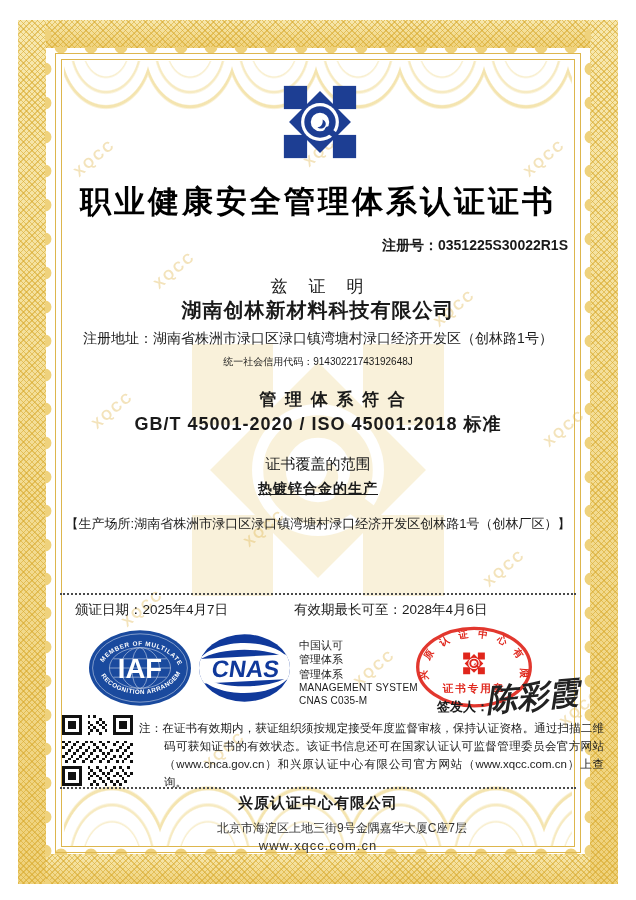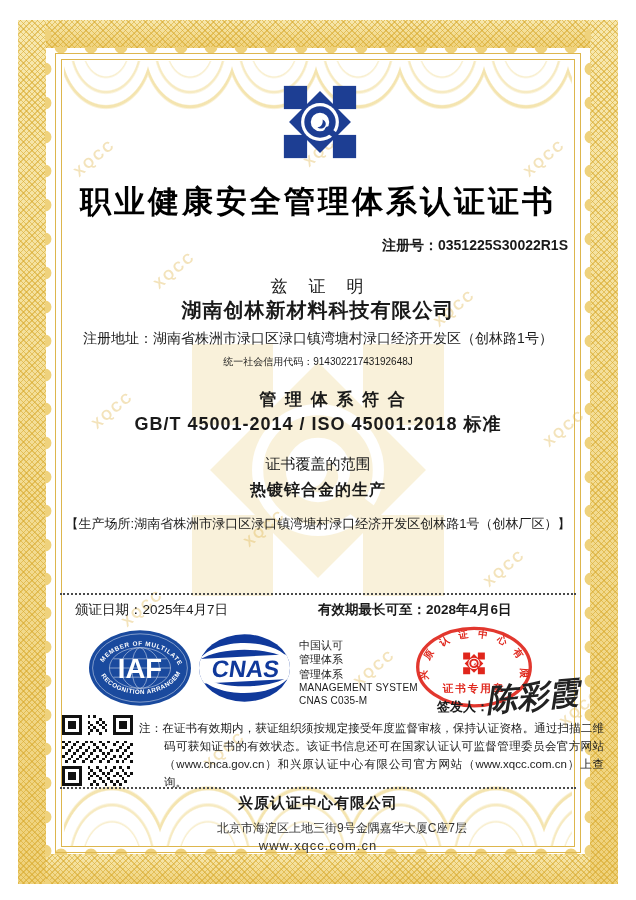--- a/index.html
+++ b/index.html
@@ -57,29 +57,29 @@
   .logo-main{left:277px;top:79px;width:86px;height:86px;color:#1d3e93;}
   .title{top:181px;font-size:31px;font-weight:bold;letter-spacing:3px;color:#000000;}
   .regno-row{top:237px;right:68px;font-size:14px;font-weight:bold;text-align:right;}
   .certify{top:275px;font-size:17px;letter-spacing:2px;}
   .company{top:297px;font-size:20px;font-weight:bold;letter-spacing:1px;}
   .address{top:330px;font-size:14px;}
   .credit{top:355px;font-size:10px;}
   .conform{top:388px;font-size:17px;font-weight:bold;letter-spacing:2px;margin-left:15px;}
   .standards{top:412px;font-size:18px;font-weight:bold;letter-spacing:1px;}
   .scope-label{top:455px;font-size:15px;}
-  .scope{top:480px;font-size:16px;font-weight:bold;letter-spacing:1px;}
+  .scope{top:480px;font-size:14px;font-weight:bold;letter-spacing:1px;text-decoration:underline;}
   .production{top:515px;font-size:13px;font-weight:normal;}
 
   .dotted{position:absolute;left:60px;right:60px;height:0;border-top:2px dotted #4a4a4a;z-index:3;}
   .dotted-1{top:593px;}
   .dotted-2{top:787px;}
 
   .dates{top:601px;left:75px;right:60px;display:flex;font-size:13.5px;z-index:3;position:absolute;}
-  .valid-date{margin-left:90px;font-weight:bold;}
+  .valid-date{margin-left:66px;}
 
   .iaf-logo{left:88px;top:629px;width:104px;height:78px;}
   .cnas-logo{left:198px;top:633px;width:93px;height:70px;}
   .cnas-text{left:299px;top:638px;font-size:11px;line-height:1.3;}
   .cnas-text .en{font-size:10px;letter-spacing:.2px;}
   .seal{left:414px;top:625px;width:120px;height:86px;}
   .signer-label{left:437px;top:698px;font-size:13px;font-weight:bold;}
   .signer-name{left:486px;top:676px;font-size:31px;font-style:italic;font-weight:600;
                transform:rotate(-5deg);color:#222;font-family:"DejaVu Serif",serif;}
 
@@ -144,21 +144,21 @@
 
   <div class="abs regno-row">
     <span>注册号：</span><span>0351225S30022R1S</span>
   </div>
 
   <div class="cline company">湖南创林新材料科技有限公司</div>
   <div class="cline certify">兹　证　明</div>
   <div class="cline address">注册地址：湖南省株洲市渌口区渌口镇湾塘村渌口经济开发区（创林路1号）</div>
   <div class="cline credit">统一社会信用代码：91430221743192648J</div>
   <div class="cline conform">管 理 体 系 符 合</div>
-  <div class="cline standards">GB/T 45001-2014 / ISO 45001:2018 标准</div>
+  <div class="cline standards">GB/T 45001-2020 / ISO 45001:2018 标准</div>
   <div class="cline scope-label">证书覆盖的范围</div>
   <div class="cline scope">热镀锌合金的生产</div>
   <div class="cline production">【生产场所:湖南省株洲市渌口区渌口镇湾塘村渌口经济开发区创林路1号（创林厂区）】</div>
 
   <div class="dotted dotted-1"></div>
 
   <div class="dates">
     <span class="issue-date">颁证日期：2025年4月7日</span>
     <span class="valid-date">有效期最长可至：2028年4月6日</span>
   </div>

